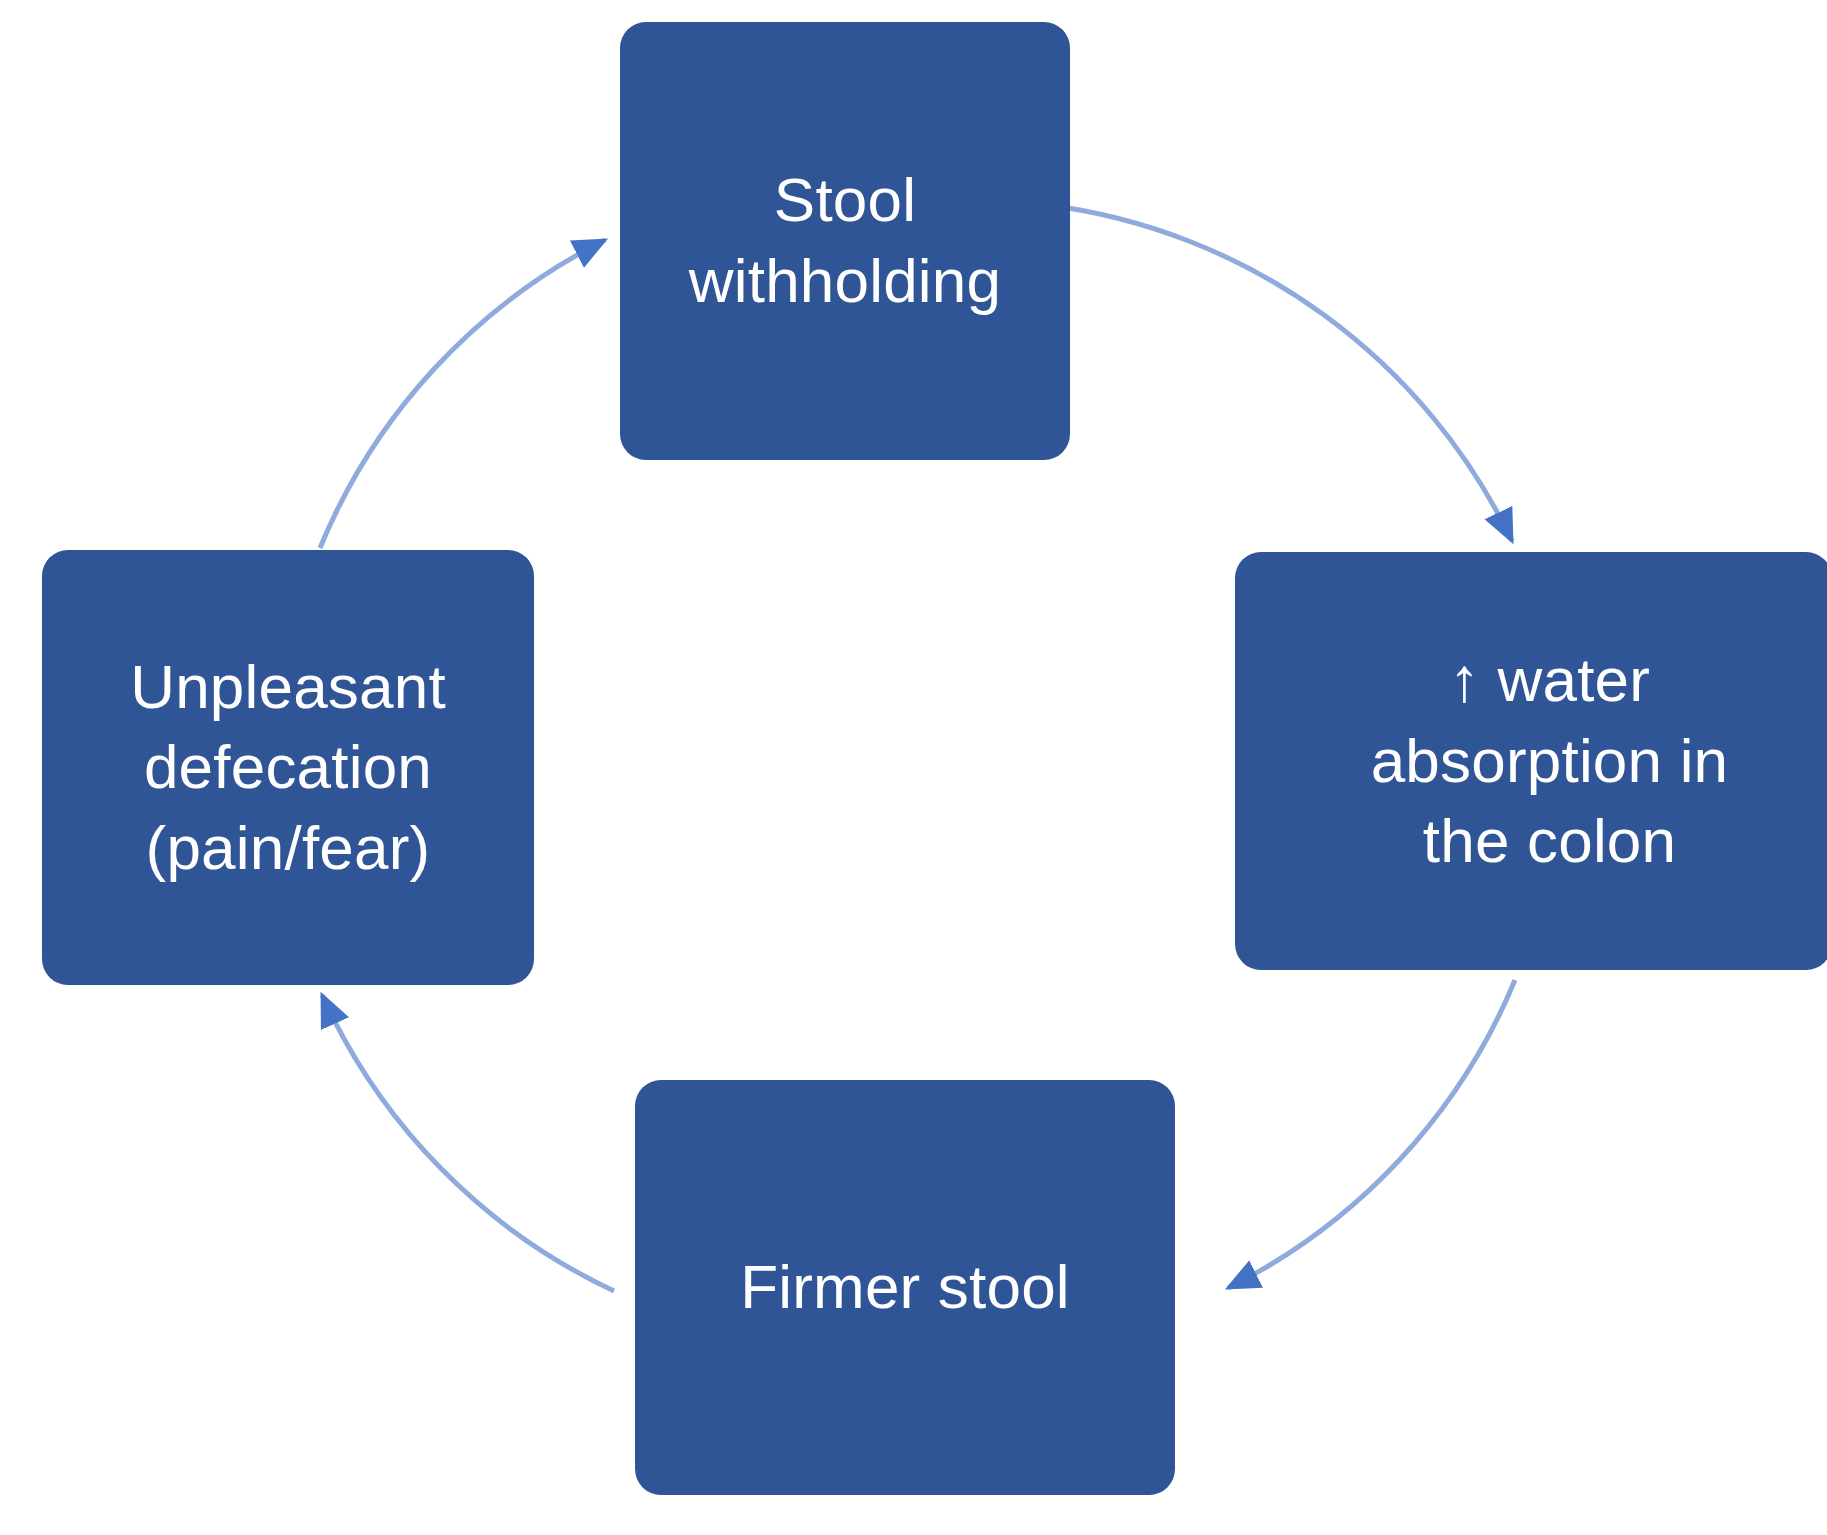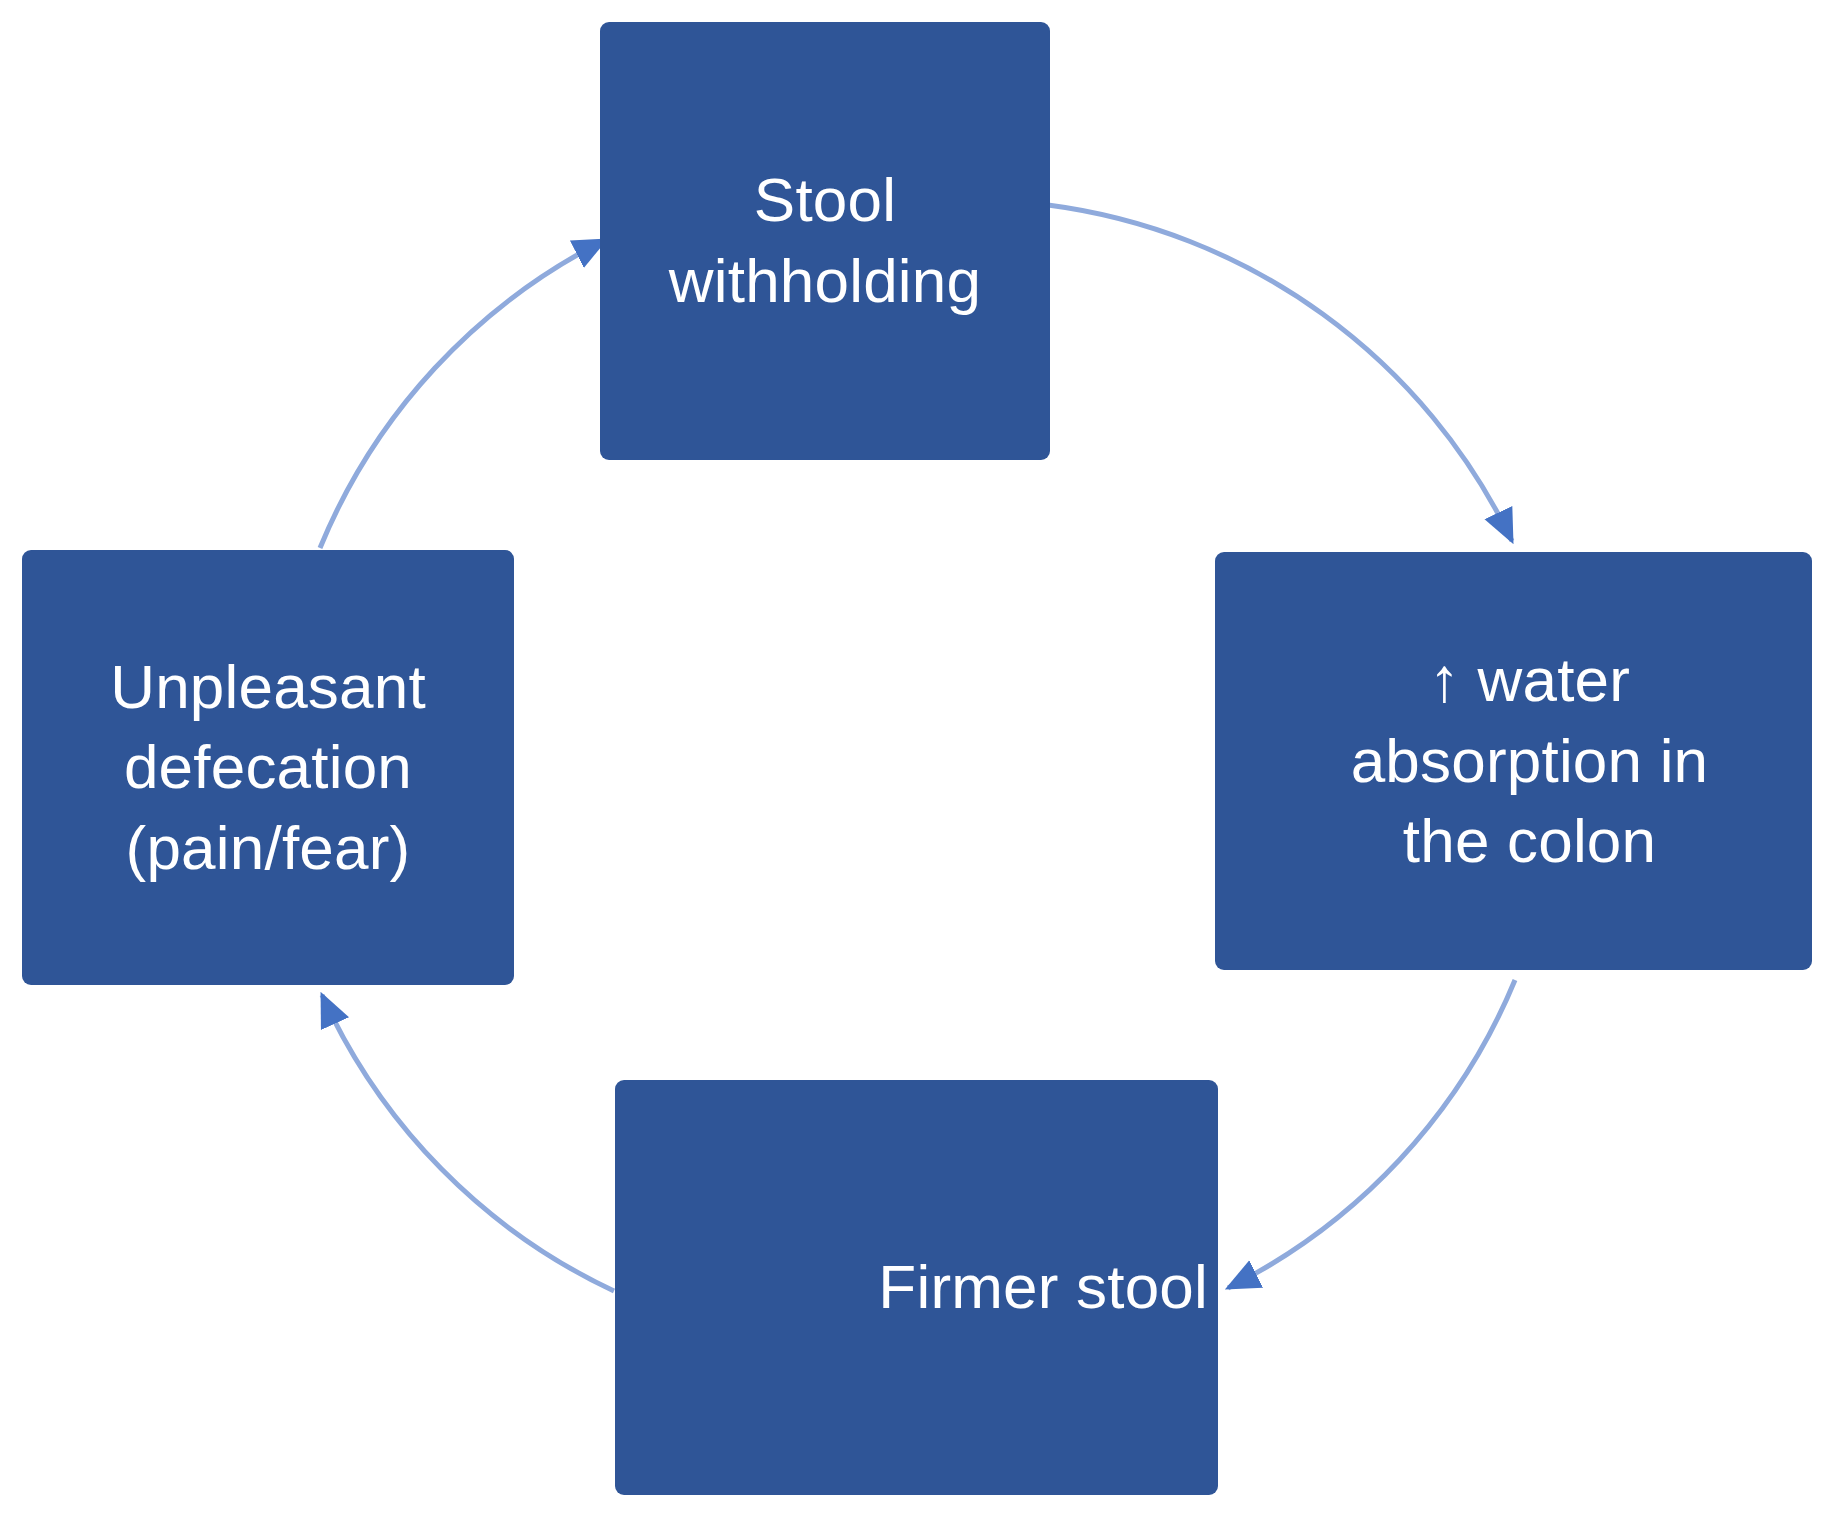--- a/index.html
+++ b/index.html
@@ -20,31 +20,32 @@
     position: absolute;
     left: 0;
     top: 0;
     width: 1827px;
     height: 1535px;
   }
   .node {
     position: absolute;
     box-sizing: border-box;
     background: #2F5597;
-    border-radius: 9px;
+    border-radius: 26px;
     display: flex;
     align-items: center;
     justify-content: center;
     text-align: center;
     color: #ffffff;
     font-size: 62px;
     line-height: 1.30;
     font-weight: 400;
     letter-spacing: 0.2px;
     z-index: 2;
+    margin-left: 20px;
   }
   .node .label {
     display: block;
     padding: 0 10px;
     white-space: pre-line;
   }
   #node-top {
     left: 600px;
     top: 22px;
     width: 450px;
@@ -53,23 +54,22 @@
   #node-right {
     left: 1215px;
     top: 552px;
     width: 597px;
     height: 418px;
     padding-left: 32px;
   }
   #node-bottom {
     left: 615px;
     top: 1080px;
-    width: 603px;
+    width: 540px;
     height: 415px;
-    justify-content: flex-end;
   }
   #node-left {
     left: 22px;
     top: 550px;
     width: 492px;
     height: 435px;
   }
 </style>
 </head>
 <body>

